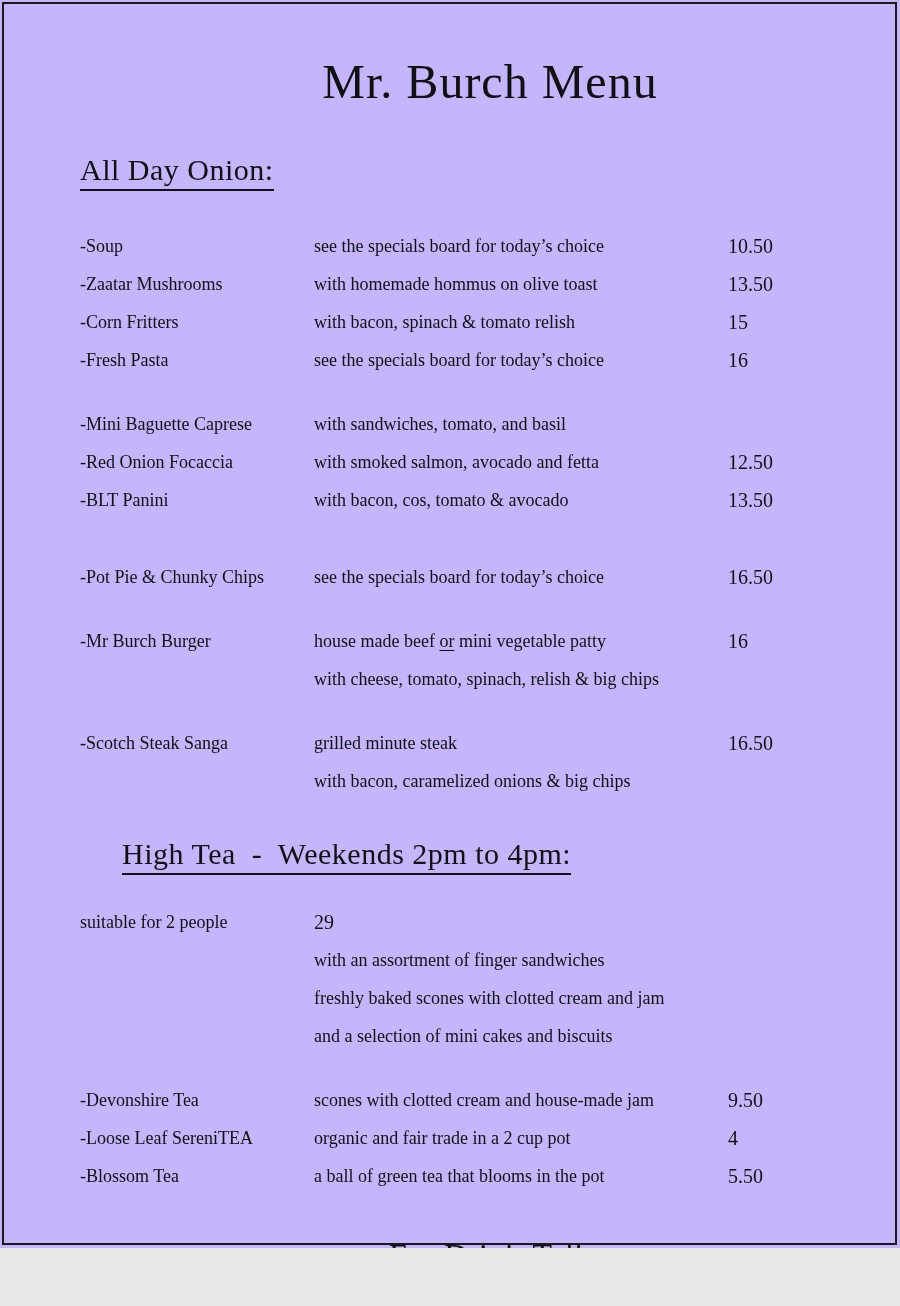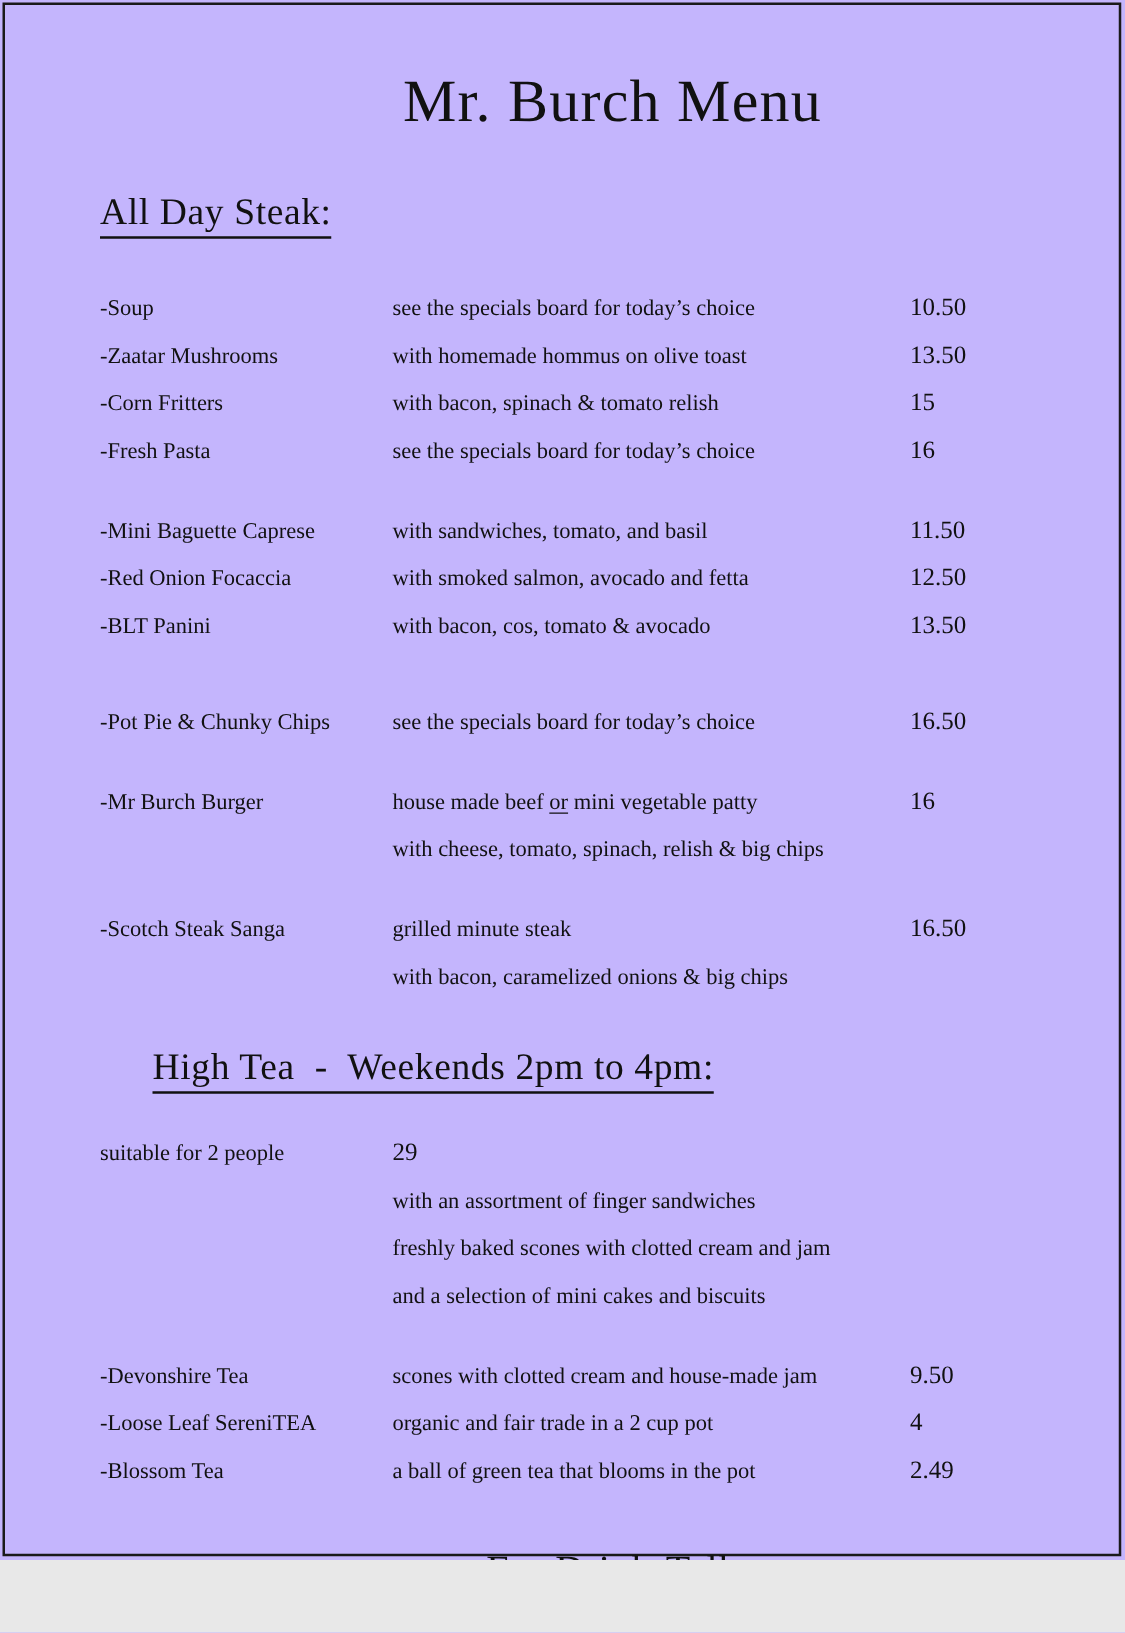--- a/index.html
+++ b/index.html
@@ -64,21 +64,21 @@
 </head>
 <body>
 
 <div class="page">
   <div class="page-border"></div>
   <div class="content">
 
     <div class="title">Mr. Burch Menu</div>
 
     <div class="heading-wrap hw-lunch">
-      <span class="heading">All Day Steak:</span>
+      <span class="heading">All Day Onion:</span>
     </div>
 
     <div class="group g-top35">
       <div class="row">
         <span class="name">-Soup</span>
         <span class="desc">see the specials board for today’s choice</span>
         <span class="price">10.50</span>
       </div>
       <div class="row">
         <span class="name">-Zaatar Mushrooms</span>
@@ -94,21 +94,20 @@
         <span class="name">-Fresh Pasta</span>
         <span class="desc">see the specials board for today’s choice</span>
         <span class="price">16</span>
       </div>
     </div>
 
     <div class="group g-top26">
       <div class="row">
         <span class="name">-Mini Baguette Caprese</span>
         <span class="desc">with sandwiches, tomato, and basil</span>
-        <span class="price">11.50</span>
       </div>
       <div class="row">
         <span class="name">-Red Onion Focaccia</span>
         <span class="desc">with smoked salmon, avocado and fetta</span>
         <span class="price">12.50</span>
       </div>
       <div class="row">
         <span class="name">-BLT Panini</span>
         <span class="desc">with bacon, cos, tomato &amp; avocado</span>
         <span class="price">13.50</span>
@@ -182,20 +181,20 @@
         <span class="price">9.50</span>
       </div>
       <div class="row">
         <span class="name">-Loose Leaf SereniTEA</span>
         <span class="desc">organic and fair trade in a 2 cup pot</span>
         <span class="price">4</span>
       </div>
       <div class="row">
         <span class="name">-Blossom Tea</span>
         <span class="desc">a ball of green tea that blooms in the pot</span>
-        <span class="price">2.49</span>
+        <span class="price">5.50</span>
       </div>
     </div>
 
     <div class="footer">Eat-Drink-Talk</div>
 
   </div>
 </div>
 
 </body></html>

